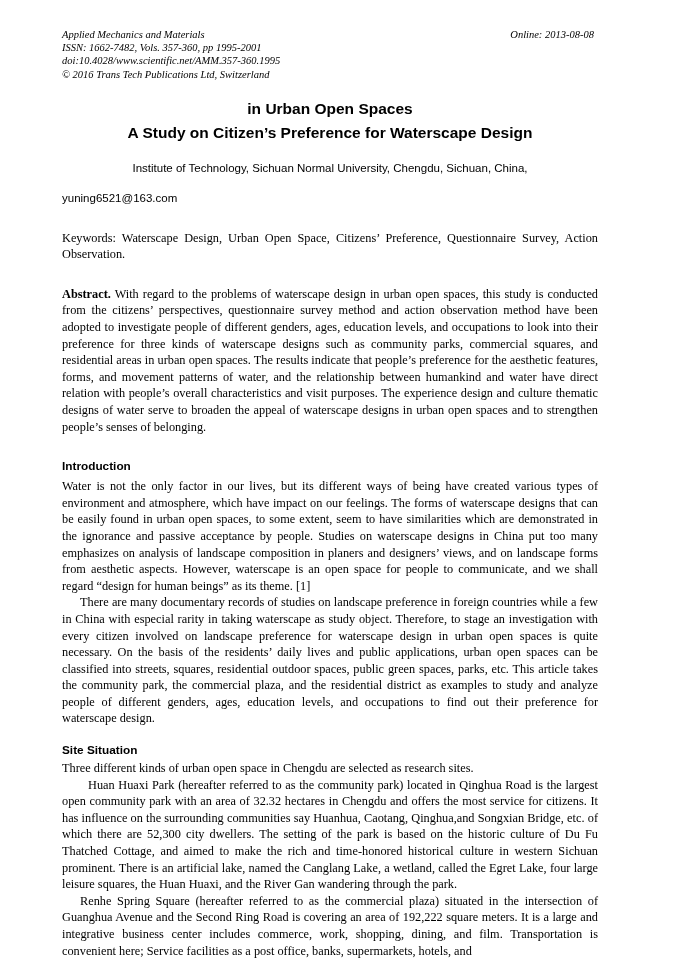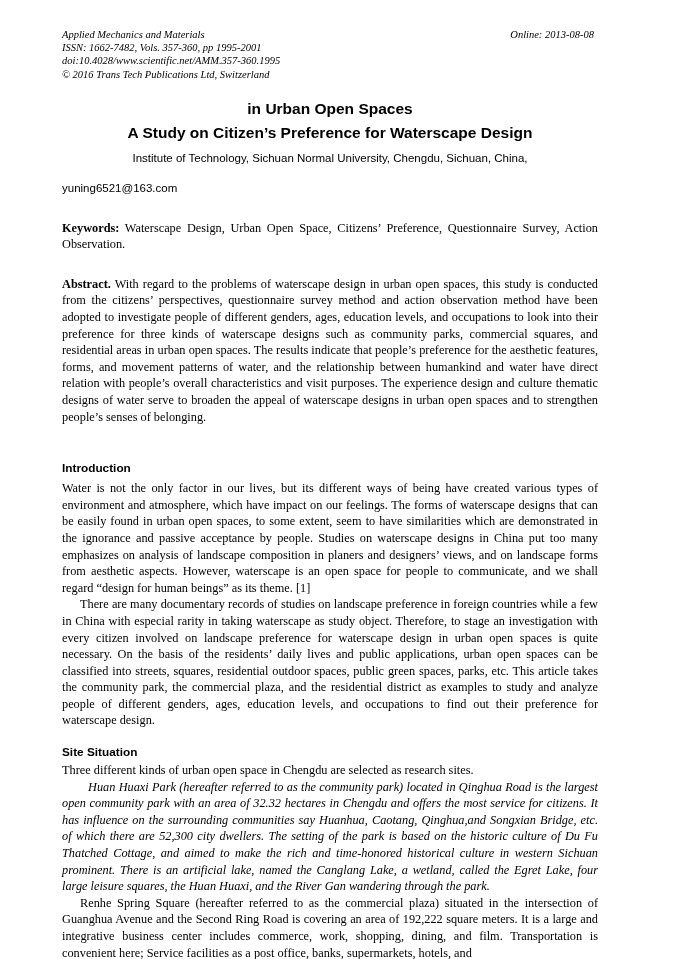--- a/index.html
+++ b/index.html
@@ -50,70 +50,69 @@
     text-align: center;
     font-family: "Liberation Sans", sans-serif;
     font-size: 14.5px;
     margin-top: 12px;
     letter-spacing: 0.2px;
   }
   .affiliation {
     text-align: center;
     font-family: "Liberation Sans", sans-serif;
     font-size: 11.5px;
-    margin-top: 7px;
+    margin-top: 17px;
   }
   .email {
     text-align: left;
     font-family: "Liberation Sans", sans-serif;
     font-size: 11.5px;
     margin-top: 18px;
   }
   .keywords {
     margin-top: 26px;
     font-size: 12.3px;
     line-height: 16.5px;
     text-align: justify;
   }
   .keywords b {
-    font-weight: bold;
+    font-weight: normal;
   }
   .abstract {
     margin-top: 23px;
     font-size: 12.3px;
     line-height: 16.6px;
     text-align: justify;
   }
   .abstract b {
     font-weight: bold;
     margin-top: 24px;
   }
   .section-head {
     font-family: "Liberation Sans", sans-serif;
     font-weight: bold;
     font-size: 11.8px;
-    margin-top: 36px;
+    margin-top: 24px;
     margin-bottom: 5px;
   }
   .section-head.tight {
     margin-top: 16px;
     margin-bottom: 3px;
   }
   p.body {
     margin: 0;
     font-size: 12.3px;
     line-height: 16.6px;
     text-align: justify;
   }
   p.body.indent {
     text-indent: 18px;
   }
   p.body.indent-lg {
     text-indent: 26px;
-    font-style: italic;
   }
 </style>
 </head>
 <body>
 
 <div class="page">
 
   <div class="header-block">
     <div class="header-left">
       <div>Applied Mechanics and Materials</div>

